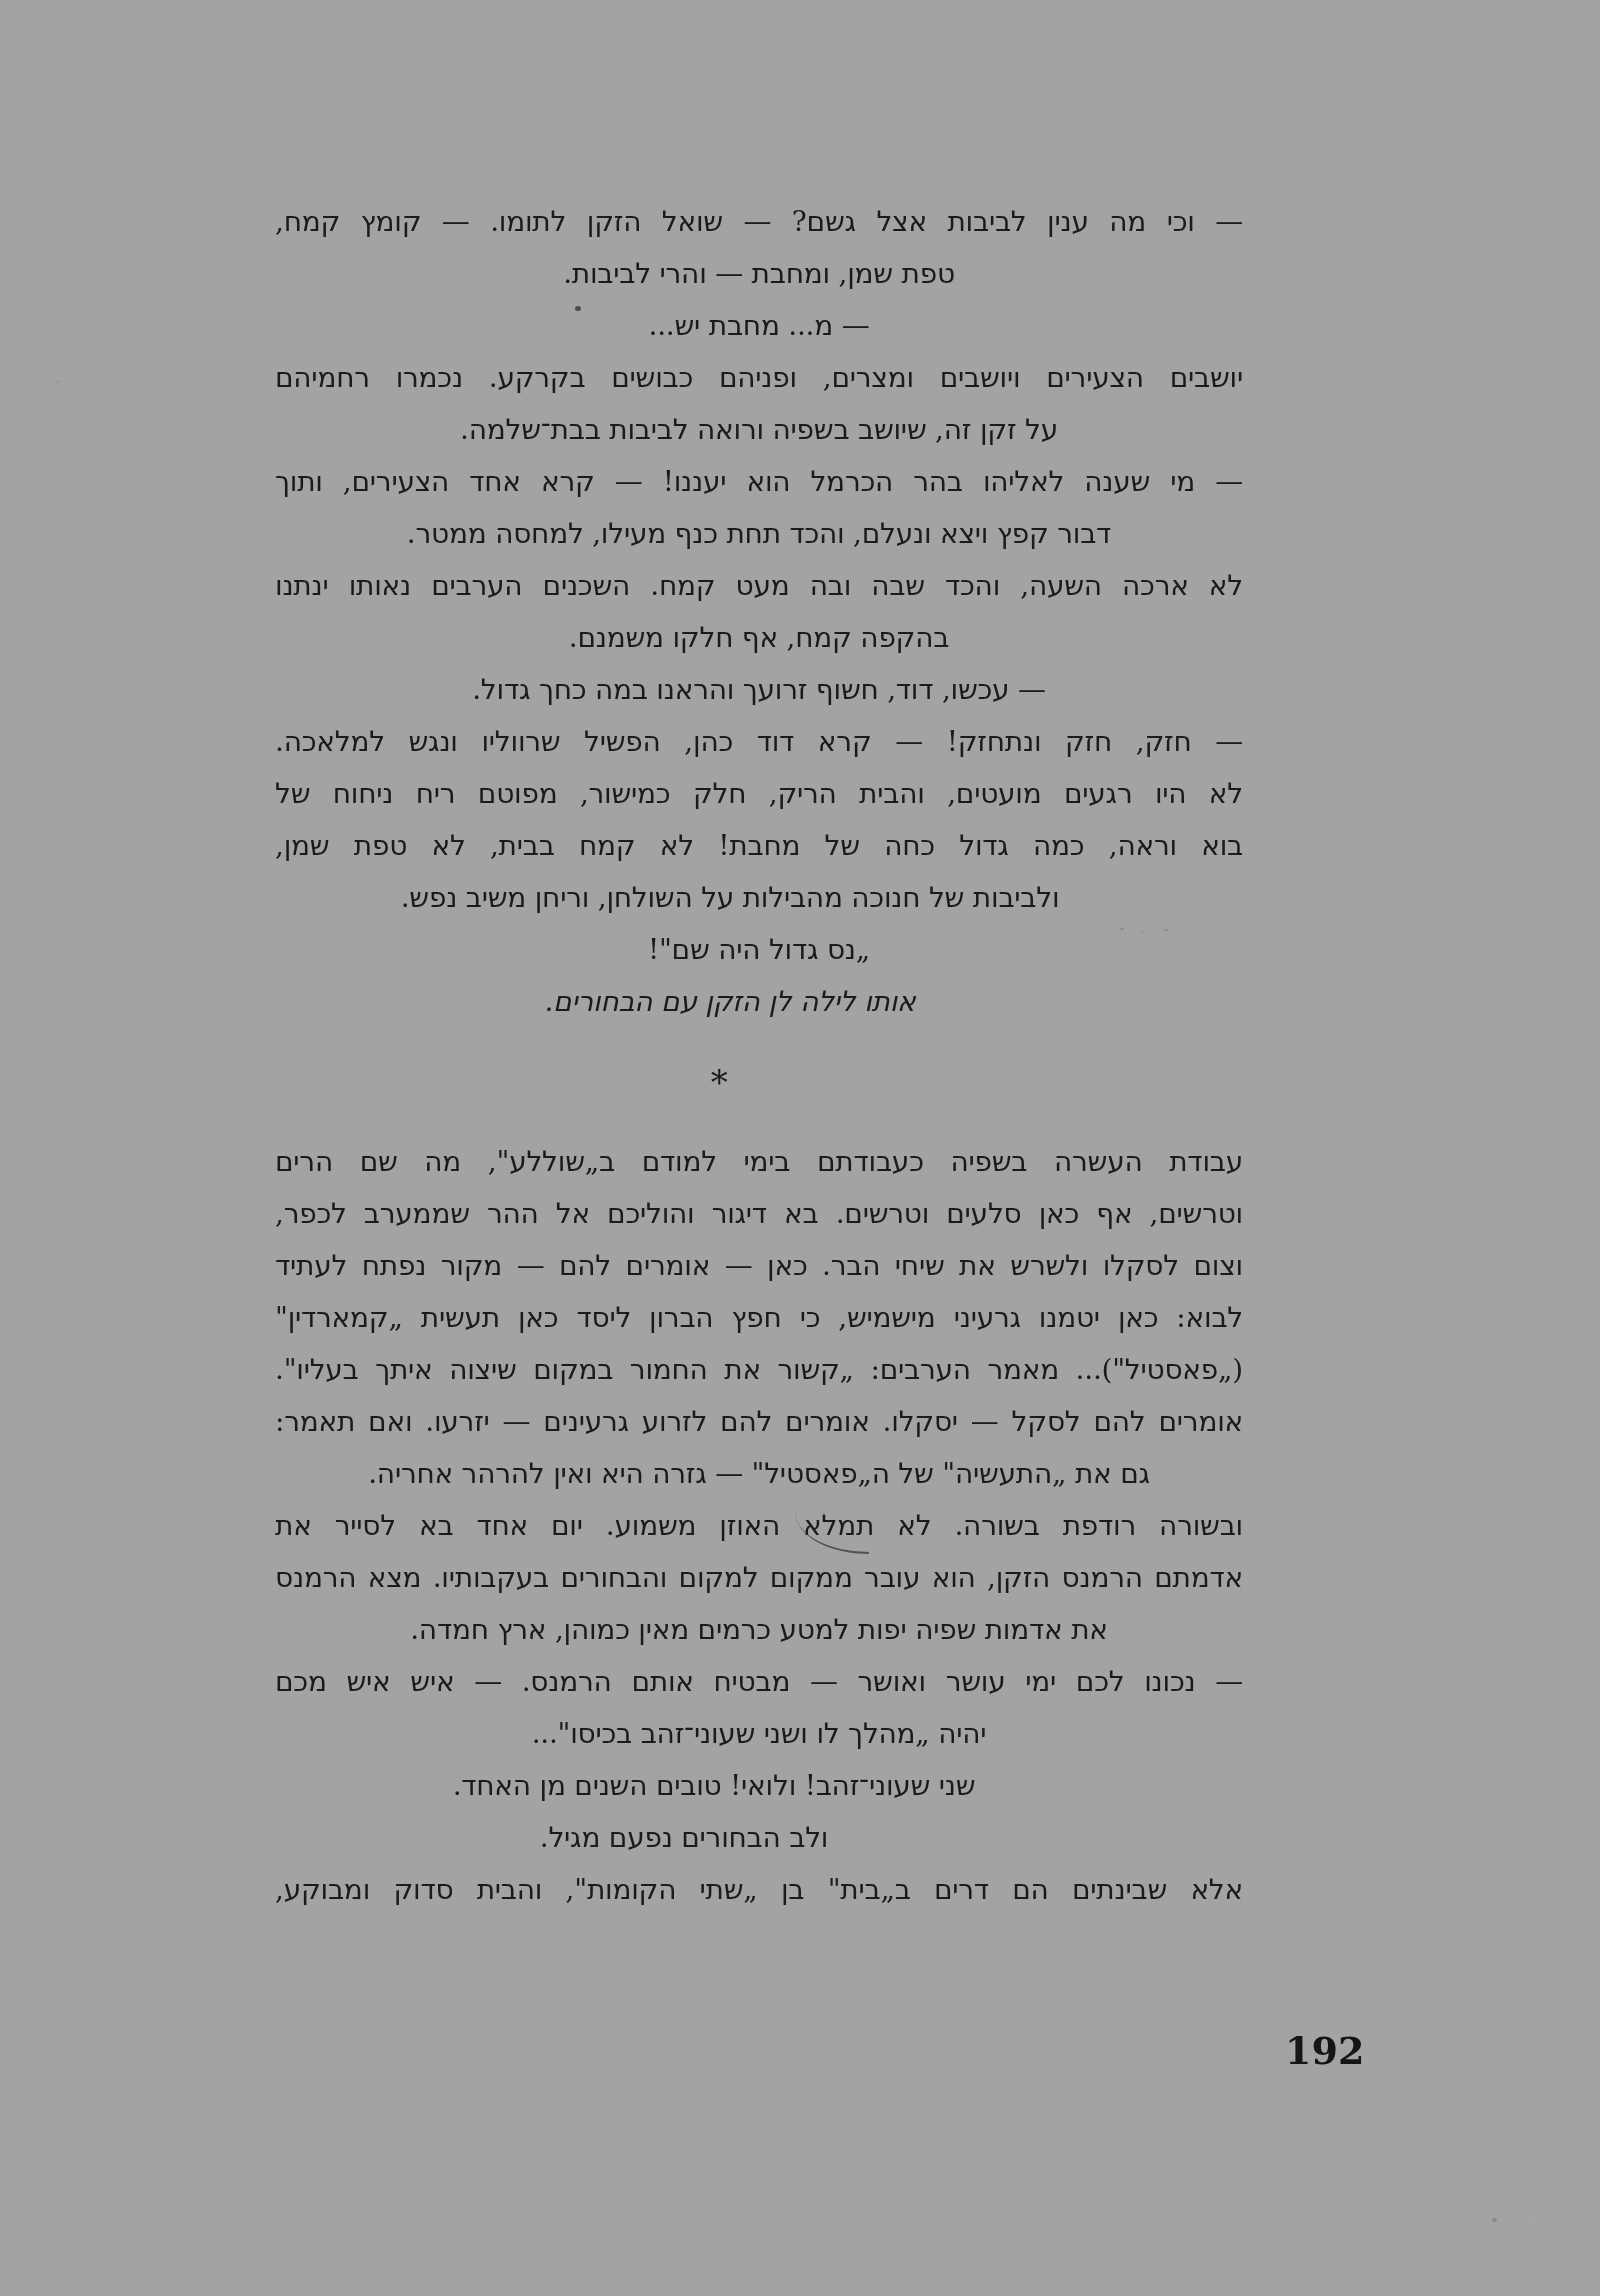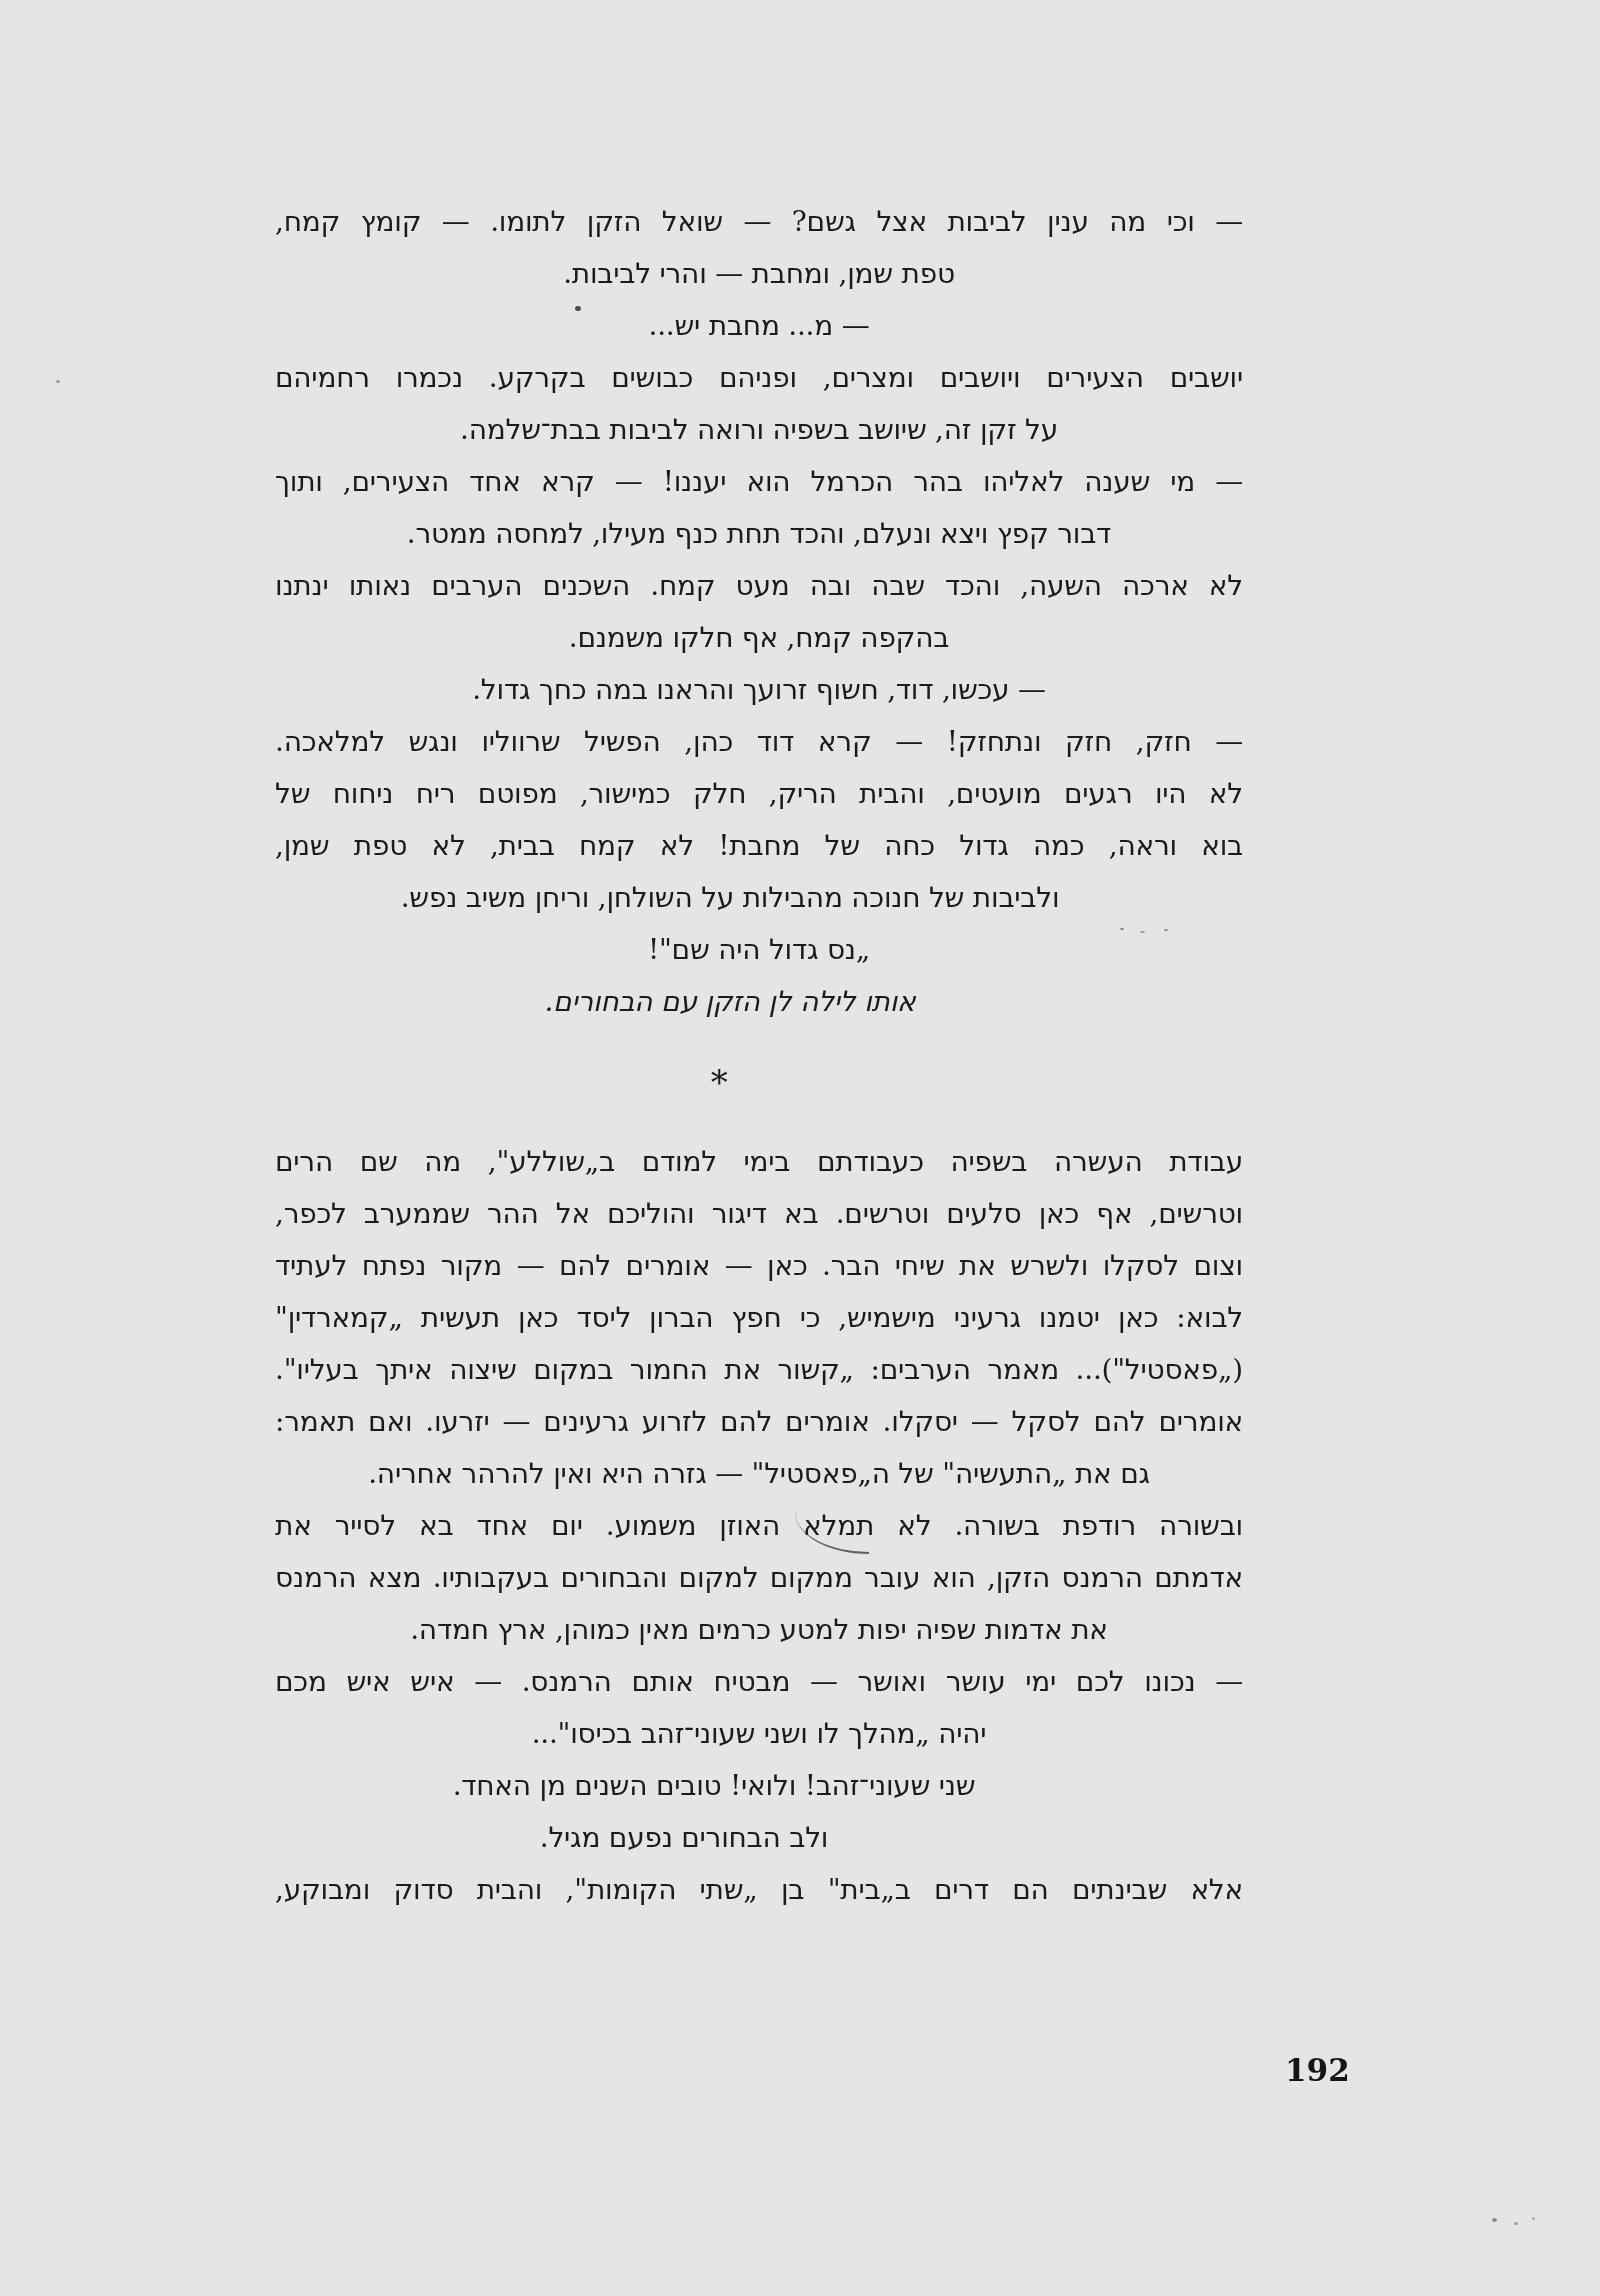--- a/index.html
+++ b/index.html
@@ -2,39 +2,39 @@
 <html lang="he"><head>
 <meta charset="utf-8">
 <title>Scanned Book Page</title>
 <style>
   html,body{margin:0;padding:0;}
   body{
     width:1600px;height:2296px;position:relative;background:#ffffff;
     font-family:"DejaVu Serif","DejaVu Sans",serif;
   }
   .page{
-    position:absolute;inset:0;background:#e5e5e5;overflow:hidden;
+    position:absolute;inset:0;background:#a3a3a3;overflow:hidden;
   }
   .text-block{
     position:absolute;left:275px;top:196px;width:968px;
     direction:rtl;color:#1b1b1b;font-size:28px;letter-spacing:-0.25px;
   }
   .line{
     height:52px;line-height:52px;white-space:nowrap;text-align:center;overflow:hidden;
   }
   .line.full{
     white-space:normal;text-align:justify;text-align-last:justify;
   }
   .break{
     height:108px;line-height:108px;text-align:center;font-size:34px;
     position:relative;left:-40px; 
   }
   .pagenum{
-    position:absolute;left:1285px;top:2028px;font-size:31px;font-weight:bold;
-    color:#151515;font-family:"DejaVu Serif","DejaVu Sans",serif;margin-top:24px;
+    position:absolute;left:1285px;top:2028px;font-size:38px;font-weight:bold;
+    color:#151515;font-family:"DejaVu Serif","DejaVu Sans",serif;
   }
   
   .speck{position:absolute;background:#666;border-radius:50%;}
   .speck.s1{left:575px;top:306px;width:6px;height:5px;background:#4a4a4a;}
   .speck.s2{left:56px;top:380px;width:4px;height:3px;background:#9a9a9a;}
   .speck.u1{left:1120px;top:928px;width:4px;height:2px;background:#8a8a8a;}
   .speck.u2{left:1140px;top:931px;width:5px;height:2px;background:#9a9a9a;}
   .speck.u3{left:1164px;top:929px;width:4px;height:2px;background:#8a8a8a;}
   .speck.b1{left:1492px;top:2218px;width:5px;height:4px;background:#8a8a8a;}
   .speck.b2{left:1514px;top:2222px;width:4px;height:3px;background:#9f9f9f;}

